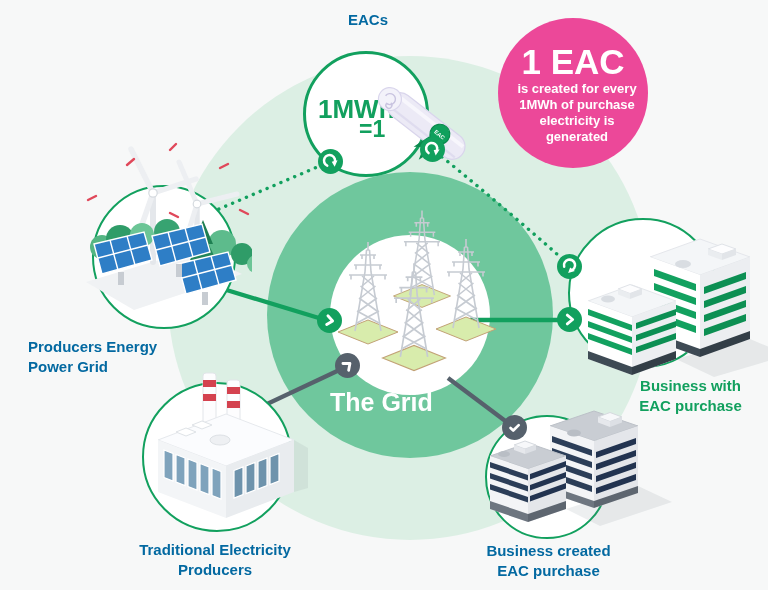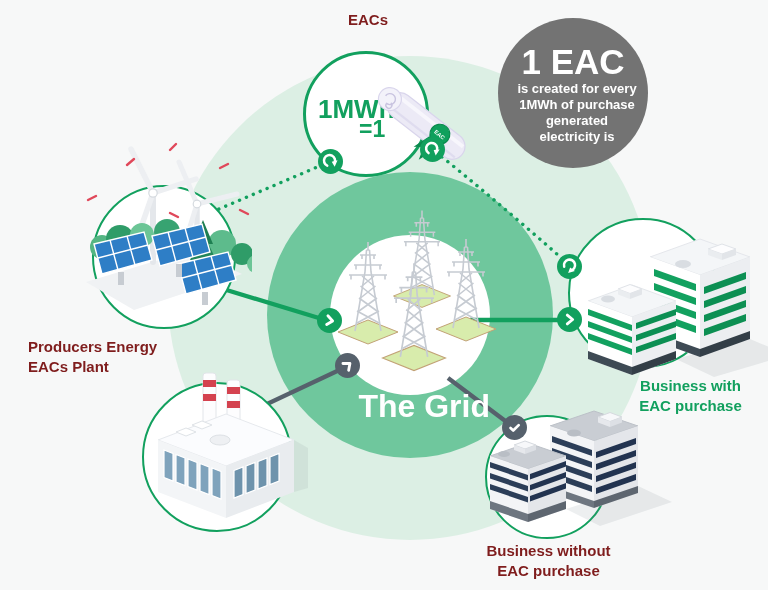--- a/index.html
+++ b/index.html
@@ -10,26 +10,26 @@
   .ring{left:267px;top:172px;width:286px;height:286px;background:#6FC79D;z-index:2;}
   .inner{left:330px;top:235px;width:160px;height:160px;background:#FFFFFF;z-index:3;}
   .conn{position:absolute;left:0;top:0;z-index:4;pointer-events:none;}
   .node{background:#fff;border:2px solid #12A05E;z-index:5;}
   .illus{position:absolute;z-index:6;pointer-events:none;}
   .badge{position:absolute;width:25px;height:25px;border-radius:50%;z-index:8;
          display:flex;align-items:center;justify-content:center;}
   .badge.green{background:#12A05E;}
   .badge.dark{background:#56616C;}
   .lbl{position:absolute;z-index:9;font-weight:bold;font-size:15px;line-height:20px;
-       color:#7f1d1d;}
+       color:#0369a1;}
   .lbl.center{text-align:center;}
   .lbl.green{color:#12A05E;}
-  .grid-label{position:absolute;left:330px;top:388px;width:160px;text-align:right;
-      z-index:7;color:#fff;font-weight:bold;font-size:32px;}
-  .eac-circle{left:498px;top:18px;width:150px;height:150px;background:#737373;
+  .grid-label{position:absolute;left:330px;top:388px;width:160px;text-align:left;
+      z-index:7;color:#fff;font-weight:bold;font-size:25px;}
+  .eac-circle{left:498px;top:18px;width:150px;height:150px;background:#ec4899;
       z-index:6;color:#fff;text-align:center;}
   .eac-headline{margin-top:25px;font-size:35px;font-weight:bold;line-height:38px;}
   .eac-line{font-size:13px;font-weight:bold;line-height:16px;padding-left:8px;}
   .eac-line:first-of-type{margin-top:5px;}
   .registry{left:303px;top:51px;width:126px;height:126px;background:#fff;
       border:3px solid #12A05E;z-index:5;}
   .mwh{position:absolute;left:12px;top:40px;color:#12A05E;font-size:26px;
       font-weight:bold;}
   .equals{position:absolute;left:53px;top:62px;color:#12A05E;font-size:23px;
       font-weight:bold;}
@@ -93,22 +93,22 @@
     </g>
   </svg>
   <div class="lbl center" style="left:298px;top:10px;width:140px;z-index:9;">
     <div>EACs</div>
   </div>
 
   <div class="circle eac-circle">
     <div class="eac-headline">1 EAC</div>
     <div class="eac-line">is created for every</div>
     <div class="eac-line">1MWh of purchase</div>
+    <div class="eac-line">electricity is</div>
     <div class="eac-line">generated</div>
-    <div class="eac-line">electricity is</div>
   </div>
 
   <div class="circle node" style="left:92px;top:185px;width:144px;height:144px;"></div>
   <svg class="illus" style="left:72px;top:132px;" width="180" height="210" viewBox="0 0 180 210">
 
     <polygon points="14,150 120,118 170,142 62,178" fill="#F0F2F4"></polygon>
 
     <g>
       <path d="M81,61 L81,130" stroke="#E4E7EB" stroke-width="6" stroke-linecap="round"></path>
       <path d="M125,72 L125,138" stroke="#E4E7EB" stroke-width="5.5" stroke-linecap="round"></path>
@@ -146,21 +146,21 @@
       <path d="M84,118 L134,105 M96,100 L104,130 M113,96 L121,125" fill="none"></path>
       <polygon points="106,132 156,120 164,148 114,162" fill="#2E7EC6"></polygon>
       <path d="M110,146 L160,133 M122,128 L130,158 M139,124 L147,153" fill="none"></path>
       <rect x="46" y="140" width="6" height="13" fill="#C7CCD2" stroke="none"></rect>
       <rect x="104" y="132" width="6" height="13" fill="#C7CCD2" stroke="none"></rect>
       <rect x="130" y="160" width="6" height="13" fill="#C7CCD2" stroke="none"></rect>
     </g>
   </svg>
   <div class="lbl" style="left:28px;top:337px;">
     <div>Producers Energy</div>
-    <div>EACs Plant</div>
+    <div>Power Grid</div>
   </div>
 
   <div class="circle node" style="left:142px;top:382px;width:150px;height:150px;"></div>
   <svg class="illus" style="left:148px;top:368px;" width="160" height="170" viewBox="0 0 160 170">
     <g>
       <rect x="55" y="5" width="13" height="70" rx="3" fill="#FDFDFE" stroke="#E2E5E9"></rect>
       <rect x="55" y="12" width="13" height="7" fill="#D4424F"></rect>
       <rect x="55" y="26" width="13" height="7" fill="#D4424F"></rect>
       <rect x="79" y="12" width="13" height="70" rx="3" fill="#FDFDFE" stroke="#E2E5E9"></rect>
       <rect x="79" y="19" width="13" height="7" fill="#D4424F"></rect>
@@ -182,20 +182,24 @@
       <polygon points="98,98 107,94.5 107,122 98,125.5"></polygon>
       <polygon points="110,93.5 119,90 119,117.5 110,121"></polygon>
       <polygon points="122,89 131,85.5 131,113 122,116.5"></polygon>
     </g>
     <g>
       <polygon points="28,64 38,60 48,64 38,68" fill="#FFFFFF" stroke="#DFE3E7"></polygon>
       <polygon points="44,57 54,53 64,57 54,61" fill="#FFFFFF" stroke="#DFE3E7"></polygon>
       <ellipse cx="72" cy="72" rx="10" ry="5" fill="#EEF0F3" stroke="#DDE1E5"></ellipse>
     </g>
   </svg>
+  <div class="lbl center" style="left:115px;top:540px;width:200px;">
+    <div>Traditional Electricity</div>
+    <div>Producers</div>
+  </div>
 
   <div class="circle node" style="left:568px;top:218px;width:150px;height:150px;"></div>
   <svg class="illus" style="left:580px;top:237px;" width="195" height="175" viewBox="0 0 195 175">
     <polygon points="96,122 170,102 208,118 134,140" fill="rgba(110,120,130,0.12)"></polygon>
 
     <polygon points="70,20 120,2 170,20 120,38" fill="#F4F6F8" stroke="#E4E7EB"></polygon>
     <polygon points="70,20 120,38 120,120 70,102" fill="#FFFFFF"></polygon>
     <polygon points="120,38 170,20 170,102 120,120" fill="#ECEEF1"></polygon>
     <g fill="#12A15F">
       <polygon points="74,32 116,47 116,54 74,39"></polygon>
@@ -285,21 +289,21 @@
       <polygon points="42,45 53,41 64,45 53,49" fill="#F7F8FA" stroke="#D6DADF"></polygon>
       <polygon points="42,45 53,49 53,54 42,50" fill="#E6E8EC"></polygon>
       <polygon points="53,49 64,45 64,50 53,54" fill="#DDE0E5"></polygon>
       <ellipse cx="102" cy="33" rx="7" ry="3.5" fill="#B9BEC5"></ellipse>
       <polygon points="126,17 138,12.5 150,17 138,21.5" fill="#F7F8FA" stroke="#D6DADF"></polygon>
       <polygon points="126,17 138,21.5 138,27 126,22.5" fill="#E6E8EC"></polygon>
       <polygon points="138,21.5 150,17 150,22.5 138,27" fill="#DDE0E5"></polygon>
     </g>
   </svg>
   <div class="lbl center" style="left:466px;top:541px;width:165px;">
-    <div>Business without</div>
+    <div>Business created</div>
     <div>EAC purchase</div>
   </div>
 
   <div class="badge green" style="left:318px;top:149px;">
     <svg width="19" height="19" viewBox="0 0 24 24" style="transform:rotate(-10deg)">
       <path d="M7,16.5 A7,7 0 1 1 16.5,15" stroke="#fff" stroke-width="3.2" fill="none" stroke-linecap="round"></path>
       <polygon points="13.5,12.5 21,12 16,19.5" fill="#fff"></polygon>
     </svg>
   </div>
   <div class="badge green" style="left:420px;top:137px;">

